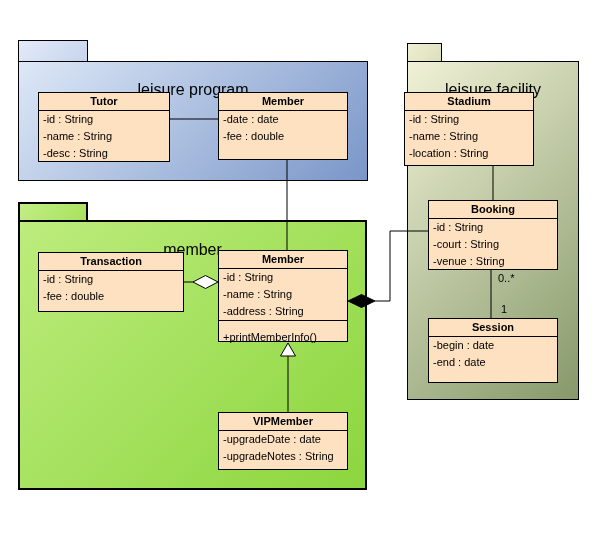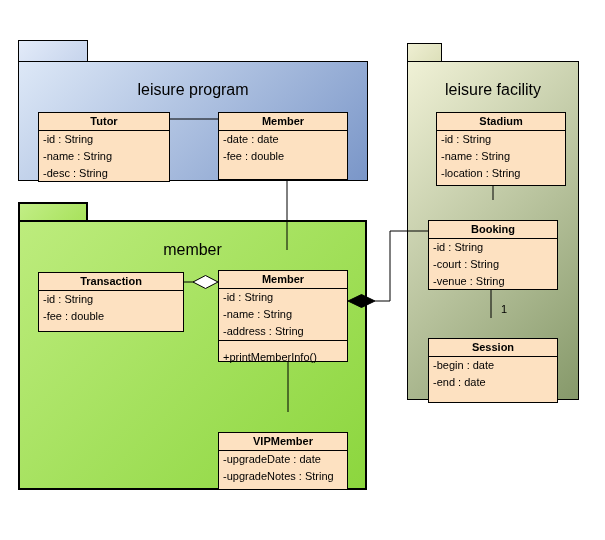--- a/index.html
+++ b/index.html
@@ -13,21 +13,21 @@
   .pkg-title{position:absolute;left:0;right:0;top:3px;text-align:center;font-size:16px;margin-top:16px;}
   .pkg-blue-tab{background:linear-gradient(135deg,var(--pkg-blue-tab-start),var(--pkg-blue-tab-end));}
   .pkg-blue-body{background:linear-gradient(135deg,var(--pkg-blue-start),var(--pkg-blue-end));}
   .pkg-green-tab{background:linear-gradient(135deg,var(--pkg-green-tab-start),var(--pkg-green-tab-end));border-width:2px;}
   .pkg-green-body{background:linear-gradient(135deg,var(--pkg-green-start),var(--pkg-green-end));border-width:2px;}
   .pkg-olive-tab{background:linear-gradient(135deg,var(--pkg-olive-tab-start),var(--pkg-olive-tab-end));}
   .pkg-olive-body{background:linear-gradient(135deg,var(--pkg-olive-start),var(--pkg-olive-end));}
   
   .uml-class{
     position:absolute;background:var(--class-fill);border:1px solid #000;
-    box-sizing:border-box;display:flex;flex-direction:column;margin-top:20px;
+    box-sizing:border-box;display:flex;flex-direction:column;
   }
   .cls-title{
     height:17px;line-height:17px;border-bottom:1px solid #000;
     text-align:center;font-weight:bold;font-size:11px;flex:none;white-space:nowrap;overflow:hidden;
   }
   .cls-attrs{flex:none;padding:0 4px;}
   .cls-ops{flex:1;border-top:1px solid #000;padding:8px 4px;}
   .row{height:17px;line-height:17px;white-space:nowrap;overflow:hidden;font-size:11px;}
   
   #overlay{position:absolute;left:0;top:0;pointer-events:none;}
@@ -121,21 +121,21 @@
   </div>
 
   <div class="uml-class" style="left:218px;top:412px;width:130px;height:58px">
     <div class="cls-title">VIPMember</div>
     <div class="cls-attrs">
       <div class="row">-upgradeDate : date</div>
       <div class="row">-upgradeNotes : String</div>
     </div>
   </div>
 
-  <div class="uml-class" style="left:436px;top:92px;width:130px;height:74px">
+  <div class="uml-class" style="left:404px;top:92px;width:130px;height:74px">
     <div class="cls-title">Stadium</div>
     <div class="cls-attrs">
       <div class="row">-id : String</div>
       <div class="row">-name : String</div>
       <div class="row">-location : String</div>
     </div>
   </div>
 
   <div class="uml-class" style="left:428px;top:200px;width:130px;height:70px">
     <div class="cls-title">Booking</div>

